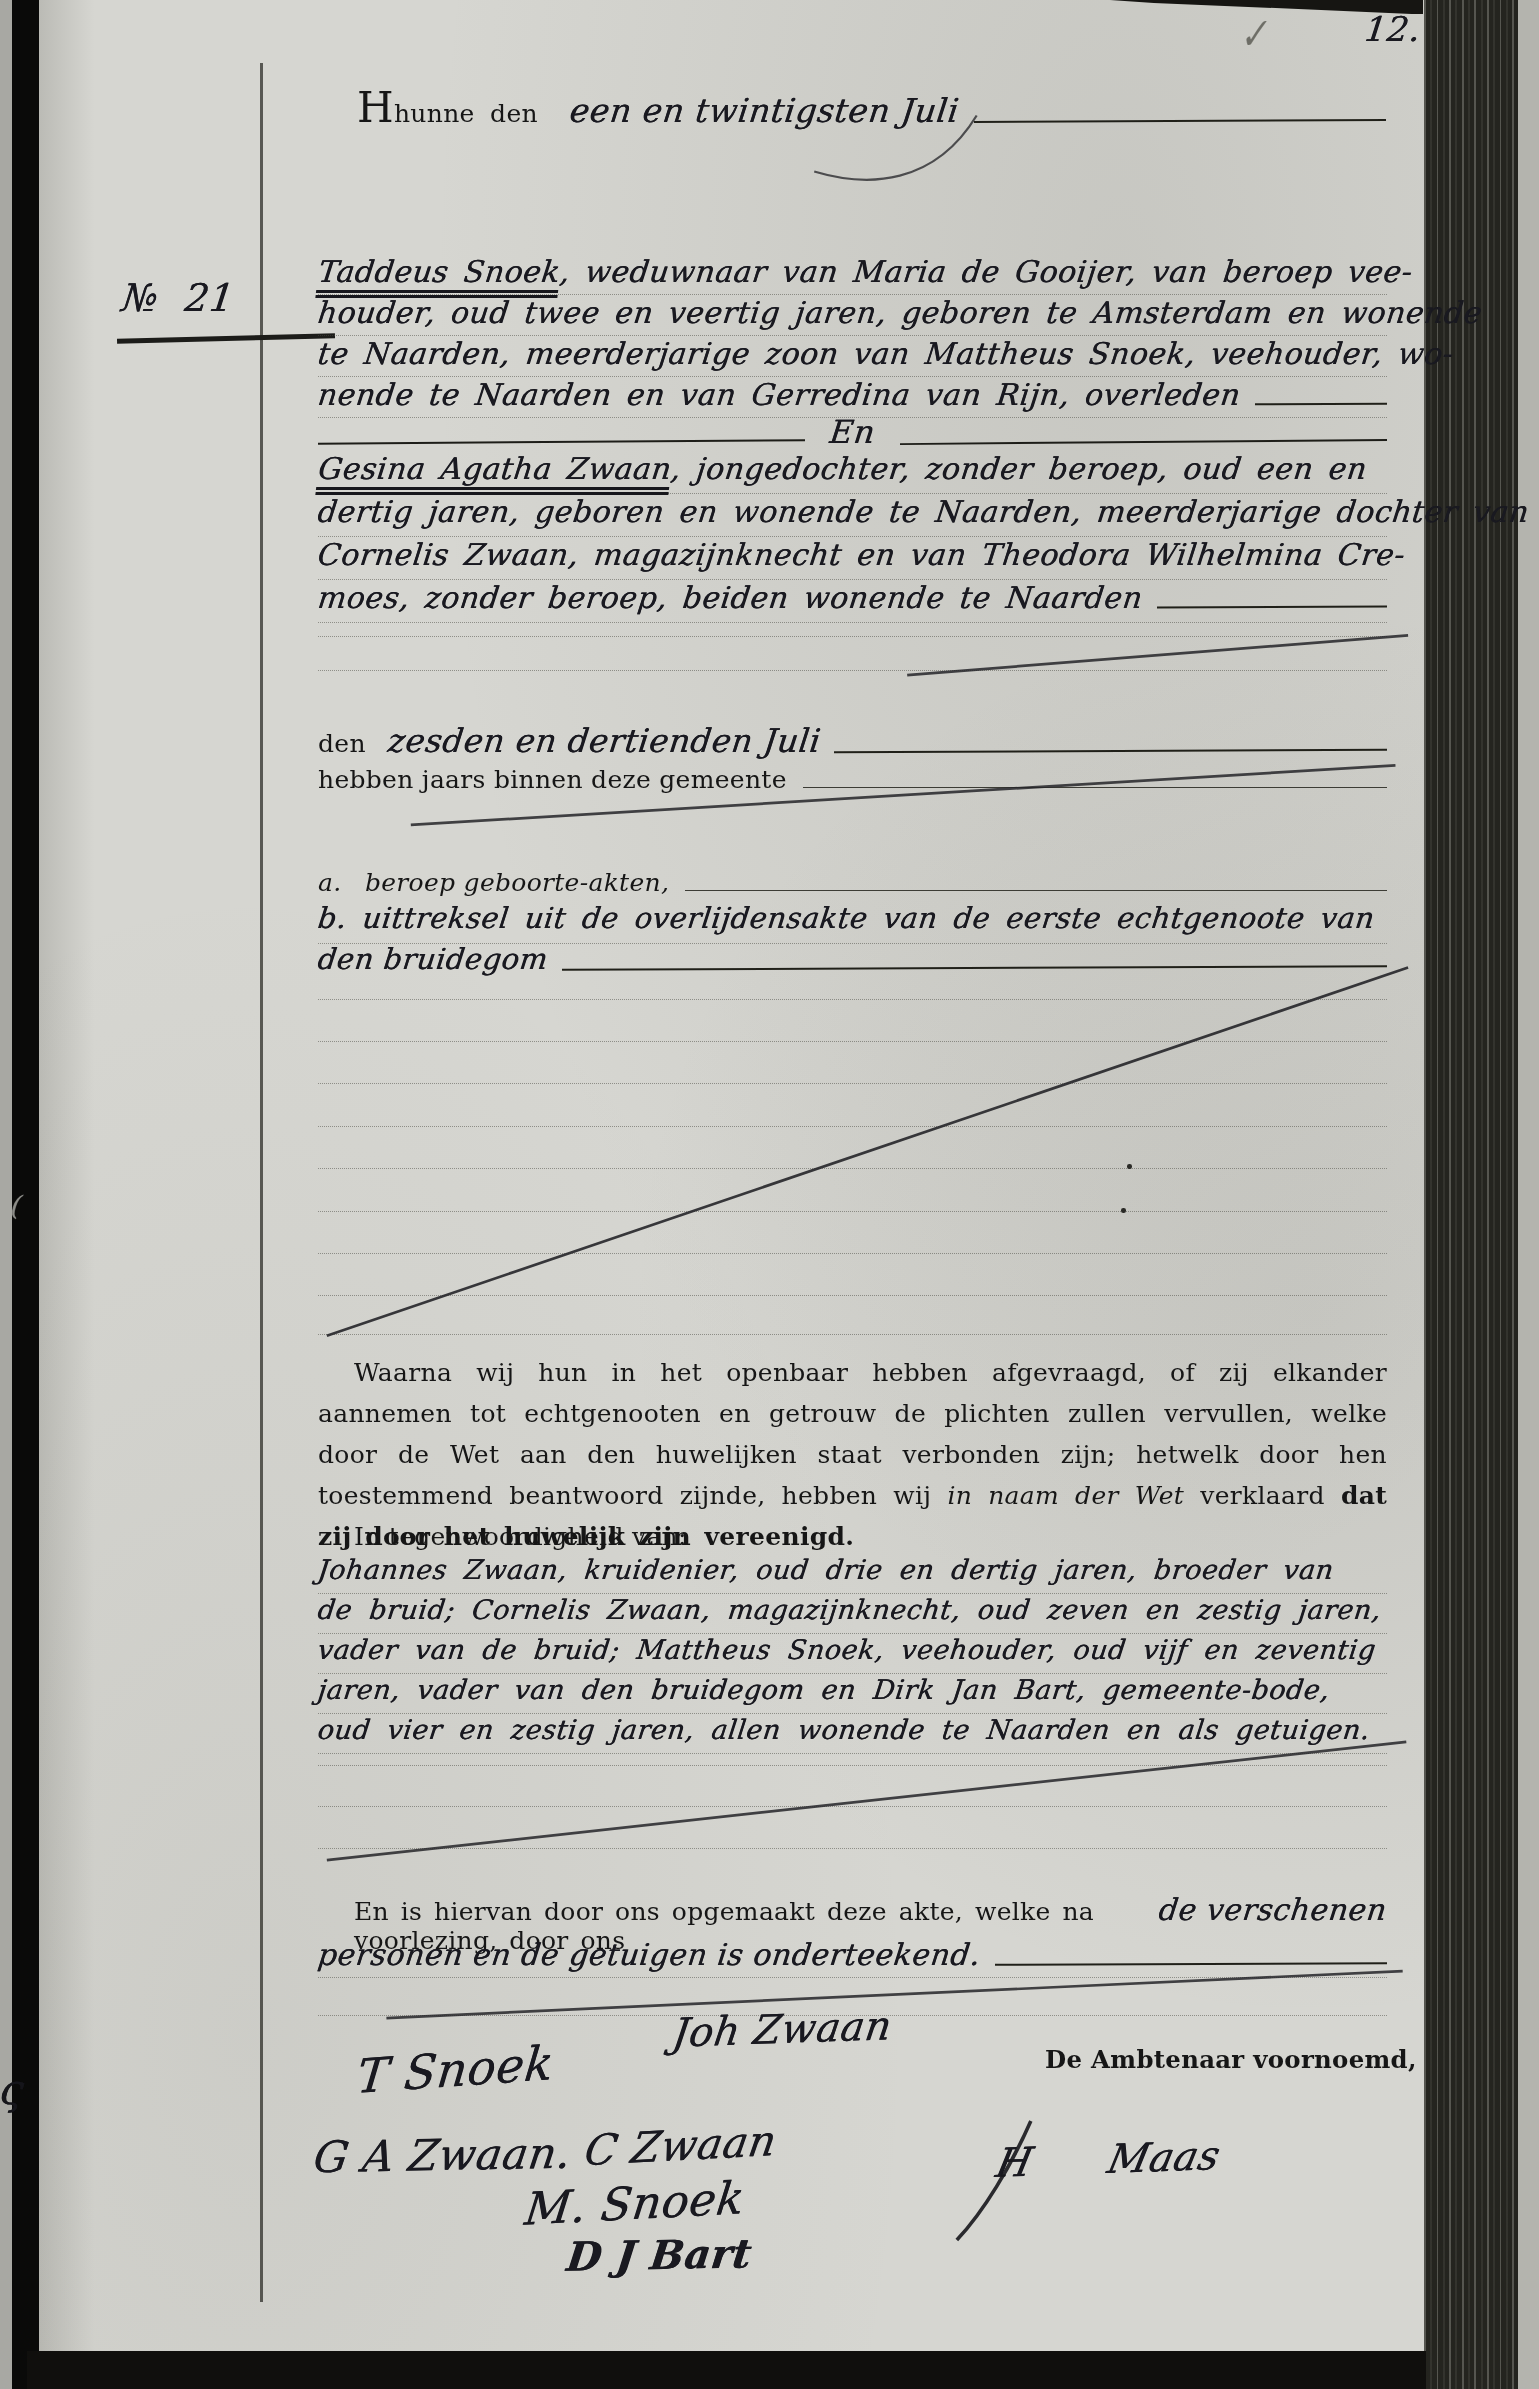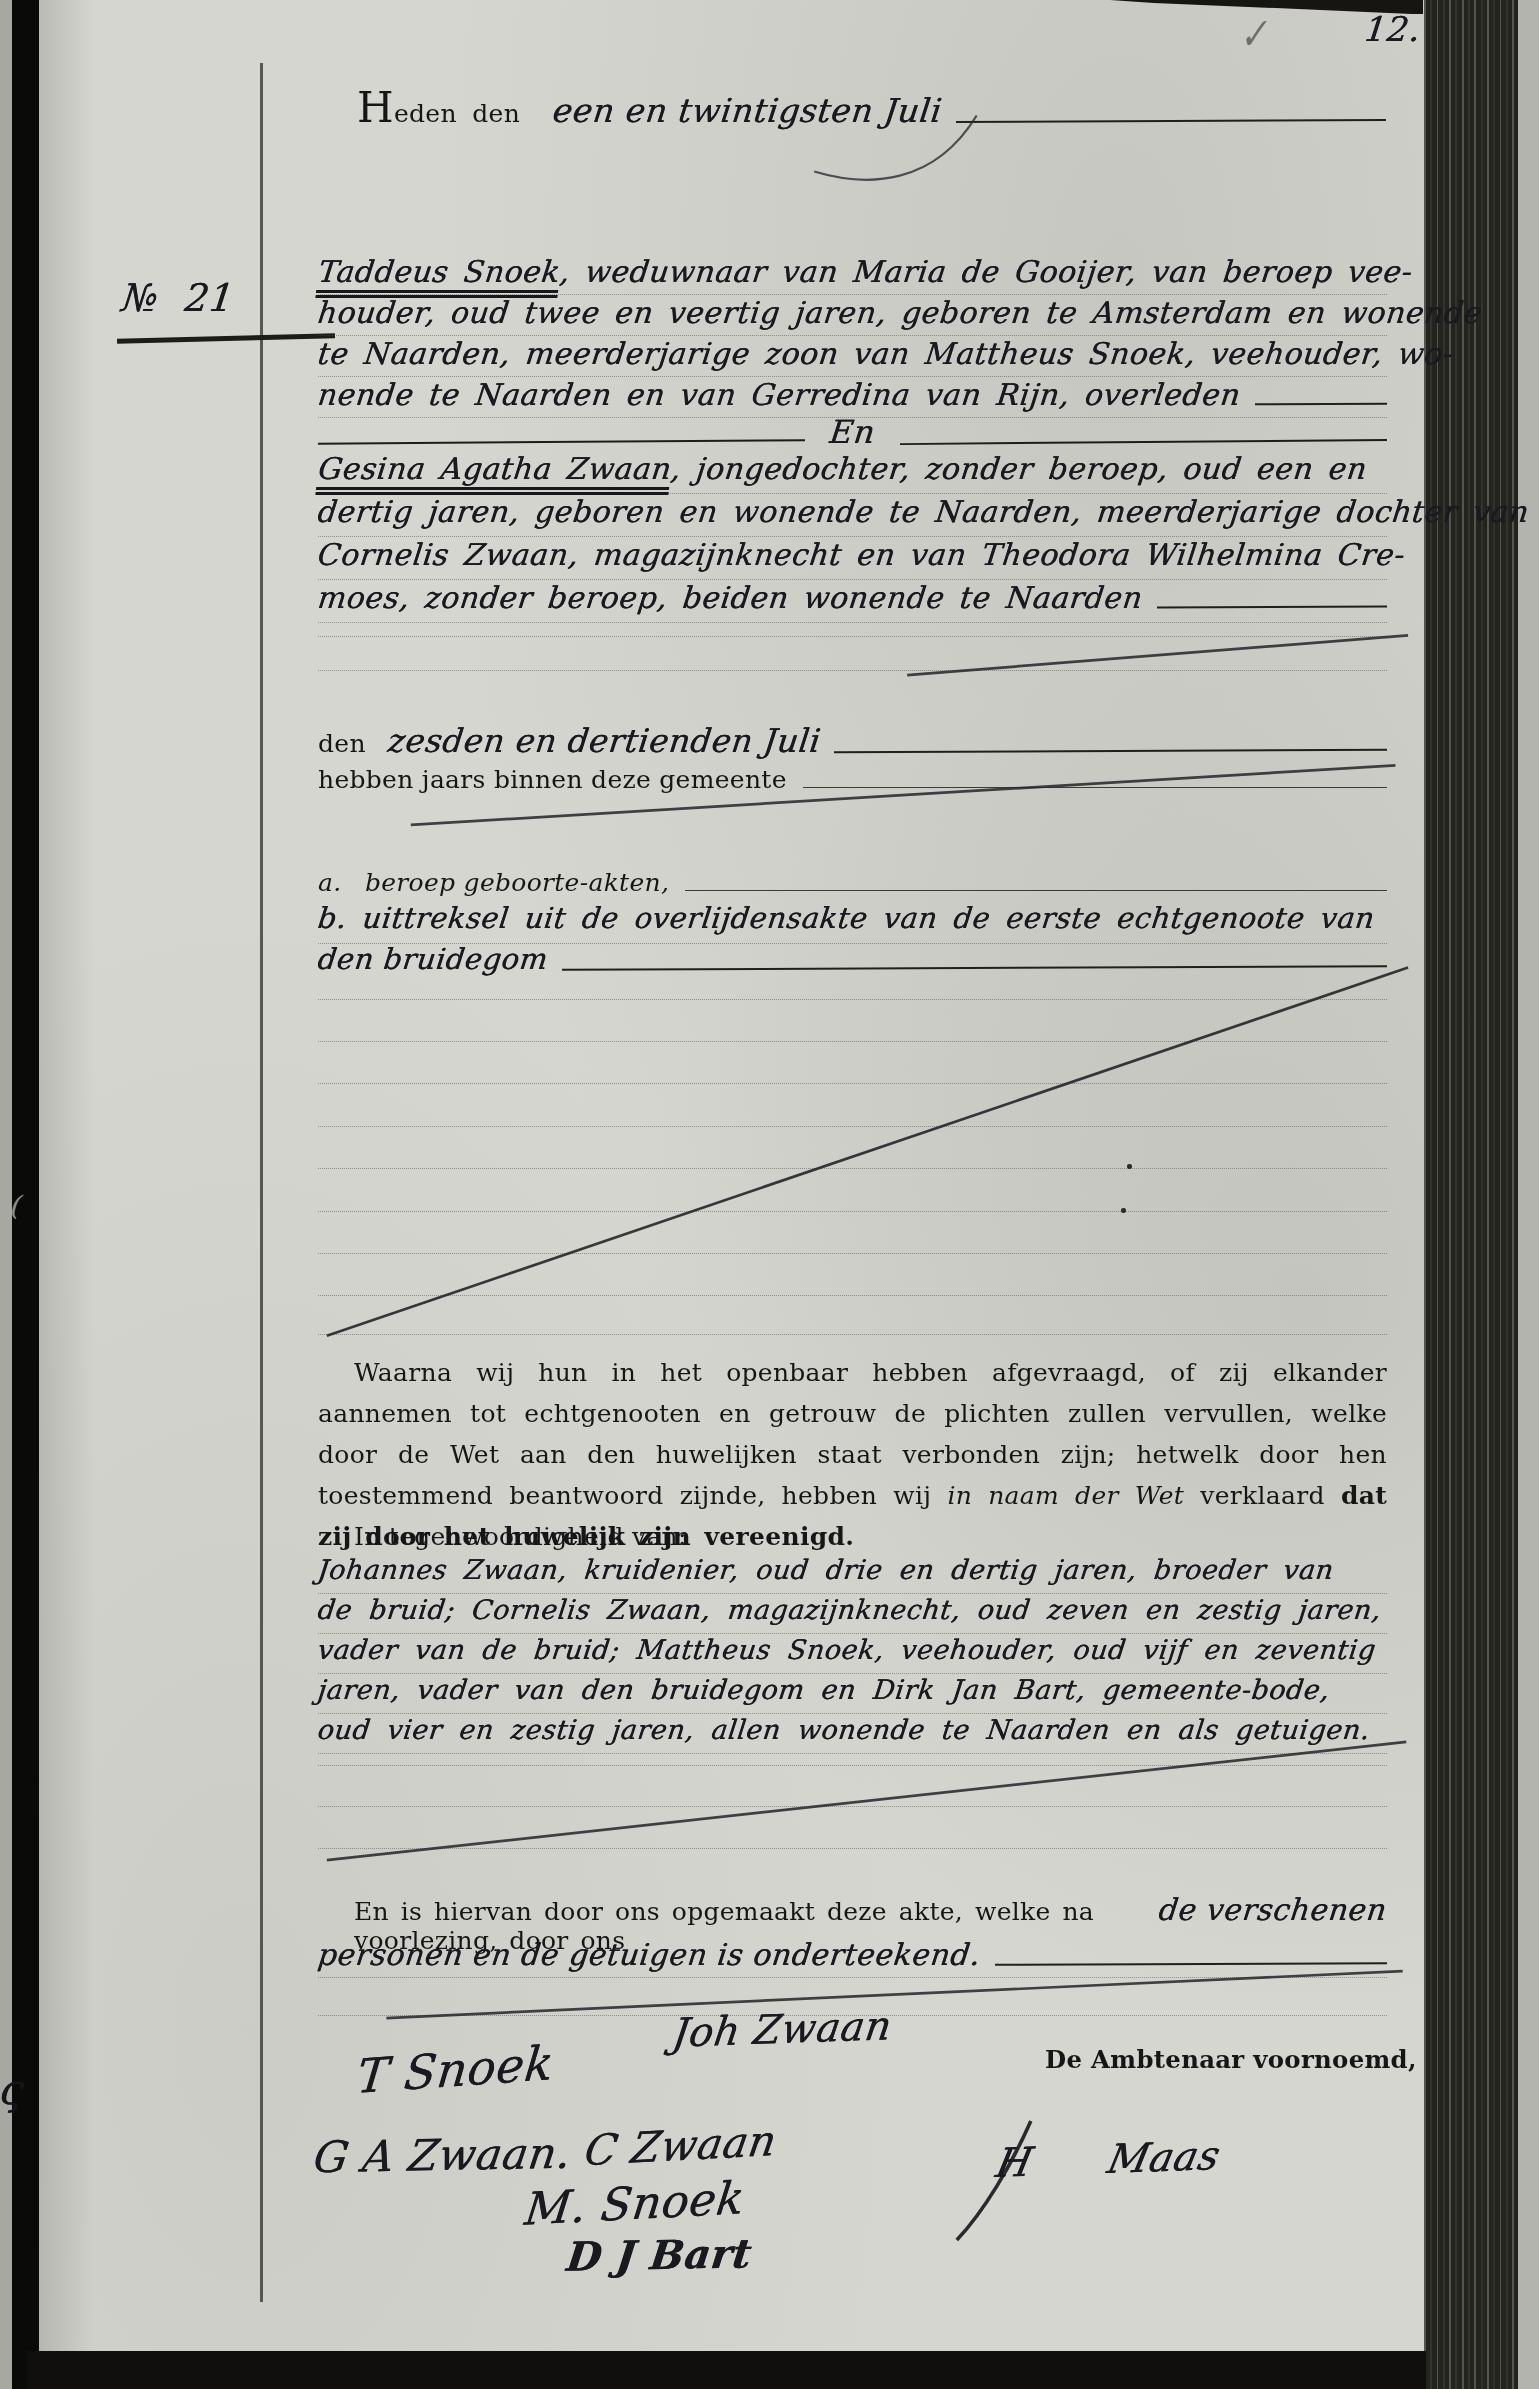--- a/index.html
+++ b/index.html
@@ -61,21 +61,21 @@
   <span class="abs hw" style="left:1365px;top:9px;font-size:34px;">12.</span>
 
   <div class="abs" style="left:122px;top:276px;display:flex;gap:27px;align-items:baseline;">
     <span class="hw" style="font-size:38px;">№</span>
     <span class="hw" style="font-size:38px;">21</span>
   </div>
   <div class="abs" style="left:117px;top:336px;width:218px;height:4.5px;background:#1c1c19;transform:rotate(-1.5deg);"></div>
 
   <div class="abs row" style="left:357px;top:83px;width:1029px;">
     <span class="printed" style="font-size:42px;">H</span>
-      <span class="printed" style="font-size:25px;word-spacing:7.2px;">eden den</span>
+      <span class="printed" style="font-size:25px;word-spacing:7.2px;">hunne den</span>
     <span class="hw" style="font-size:33px;margin-left:32.5px;">een en twintigsten Juli</span>
     <div class="solid-filler"></div>
   </div>
 
 
   <div class="abs" style="left:318px;top:254px;width:1069px;font-size:30px;word-spacing:5.4px;">
     <div class="hw-row" style="height:40px;">
       <span class="hw name-ul">Taddeus Snoek</span>
         <span class="hw">, weduwnaar van Maria de Gooijer, van beroep vee-</span>
     </div>

